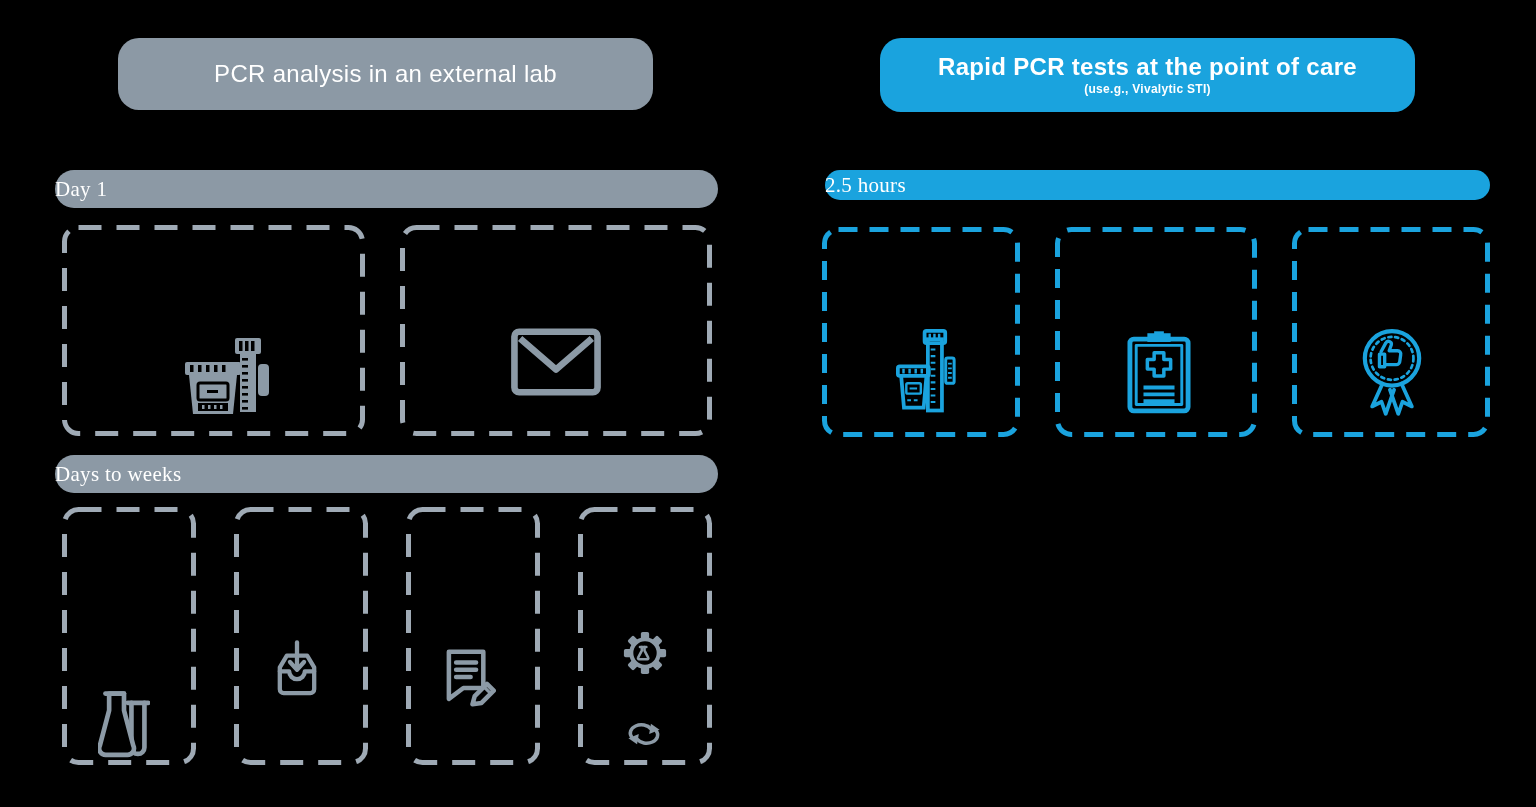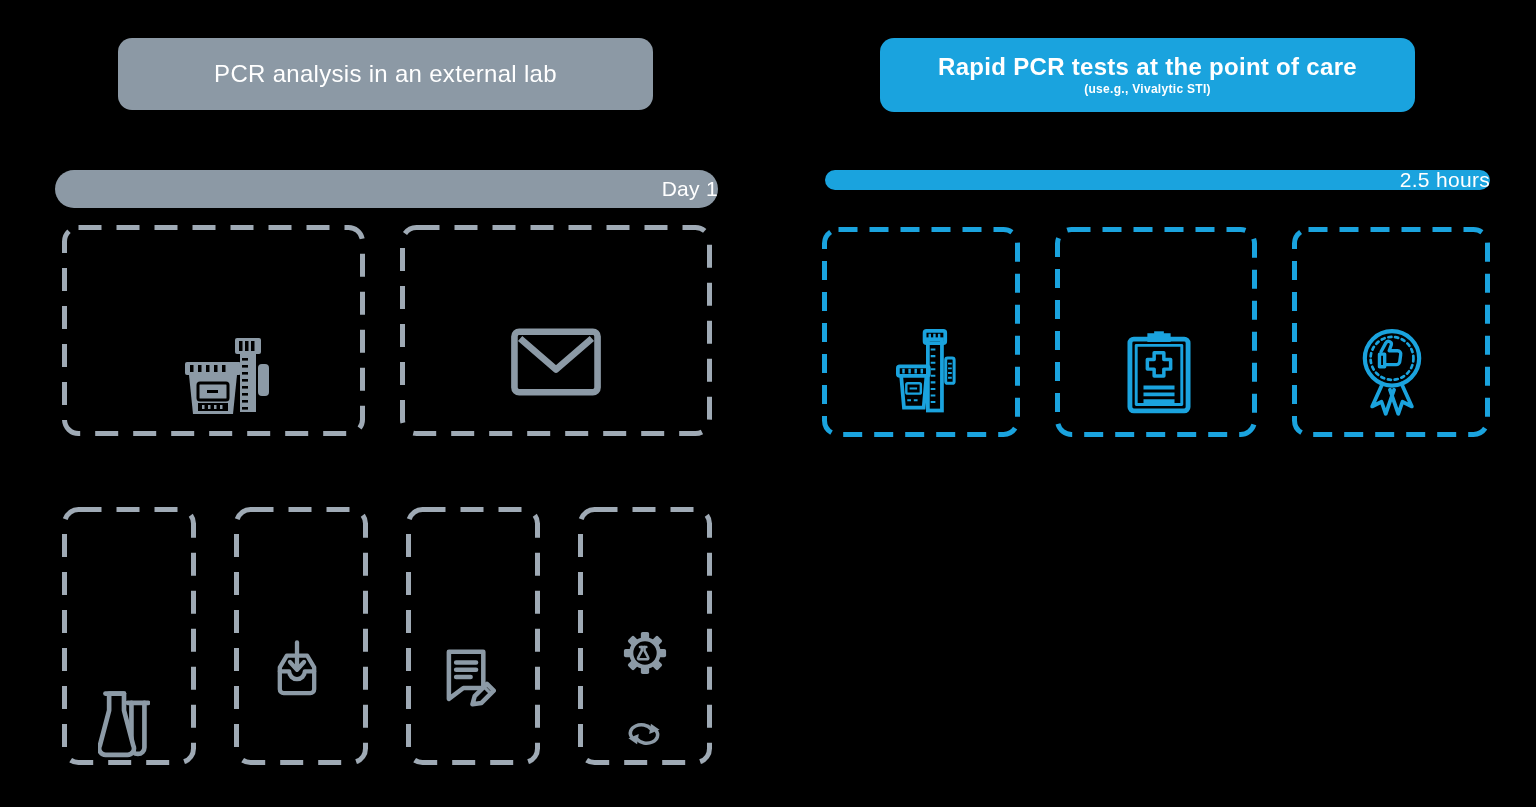--- a/index.html
+++ b/index.html
@@ -7,36 +7,37 @@
     position:relative;
     width:1536px;height:807px;
     background:var(--bg,#000);
     font-family:"Liberation Sans", sans-serif;
     overflow:hidden;
   }
   
   .banner{
     position:absolute;
     display:flex;flex-direction:column;align-items:center;justify-content:center;
-    border-radius:14px;
+    border-radius:21px;
     color:var(--white,#fff);
     letter-spacing:.3px;
   }
   .banner .line1{font-size:24px;line-height:1.2;}
   .banner .line2{font-size:12px;line-height:1.25;}
   .banner.gray{background:var(--gray_fill,#8C99A5);}
   .banner.blue{background:var(--blue,#1AA3DE);font-weight:bold;}
   
   .pill{
     position:absolute;
-    display:flex;align-items:center;justify-content:flex-end;
+    display:flex;align-items:center;justify-content:flex-start;
     border-radius:19px;
     color:var(--white,#fff);
     font-size:21px;
     letter-spacing:.3px;
+    font-family:Liberation Serif, serif;
   }
   .pill.gray{background:var(--gray_fill,#8C99A5);}
   .pill.blue{background:var(--blue,#1AA3DE);}
   
   .box{position:absolute;}
   .box svg.dash{position:absolute;left:0;top:0;}
   .box svg.dash rect{
     fill:none;stroke-width:5;
   }
   .box.gray svg.dash rect{stroke:var(--gray_dash,#9FAAB5);stroke-dasharray:23 15;}
@@ -47,21 +48,21 @@
   #lh{left:118px;top:38px;width:535px;height:72px;}
   #lp1{left:55px;top:170px;width:663px;height:38px;}
   #a1{left:62px;top:225px;width:303px;height:211px;}
   #a2{left:400px;top:225px;width:312px;height:211px;}
   #lp2{left:55px;top:455px;width:663px;height:38px;}
   #b1{left:62px;top:507px;width:134px;height:258px;}
   #b2{left:234px;top:507px;width:134px;height:258px;}
   #b3{left:406px;top:507px;width:134px;height:258px;}
   #b4{left:578px;top:507px;width:134px;height:258px;}
   #rh{left:880px;top:38px;width:535px;height:74px;}
-  #rp1{left:825px;top:170px;width:665px;height:20px;}
+  #rp1{left:825px;top:170px;width:665px;height:30px;}
   #r1{left:822px;top:227px;width:198px;height:210px;}
   #r2{left:1055px;top:227px;width:202px;height:210px;}
   #r3{left:1292px;top:227px;width:198px;height:210px;}
   
   #ic-sample{left:123px;top:107px;}
   #ic-envelope{left:110px;top:103px;}
   #ic-flasks{left:36px;top:182px;}
   #ic-inbox{left:38px;top:132px;}
   #ic-doc{left:32px;top:141px;}
   #ic-gear{left:45px;top:124px;}
@@ -132,20 +133,23 @@
         <rect x="2.5" y="2.5" width="307" height="206" rx="14" ry="14"></rect>
       </svg>
     <span class="icon" id="ic-envelope">
       <svg width="92" height="68" viewBox="0 0 96 72" fill="none" stroke="currentColor" stroke-width="7" stroke-linejoin="round">
         <rect x="4" y="4" width="88" height="64" rx="5"></rect>
         <path d="M10 11 L48 44 L86 11"></path>
       </svg>
     </span>
   </div>
 
+  <div class="pill gray" id="lp2">
+    <span>Days to weeks</span>
+  </div>
 
   <div class="box gray" id="b1">
     <svg class="dash" width="134" height="258" viewBox="0 0 134 258">
         <rect x="2.5" y="2.5" width="129" height="253" rx="14" ry="14"></rect>
       </svg>
     <span class="icon" id="ic-flasks">
       <svg width="52" height="76" viewBox="0 0 56 80" fill="none" stroke="currentColor" stroke-width="5" stroke-linejoin="round" stroke-linecap="round">
         <path d="M32 14 h22"></path>
         <path d="M36 14 v48 a7 7 0 0 0 14 0 V14"></path>
         <path d="M8 4 h20"></path>

